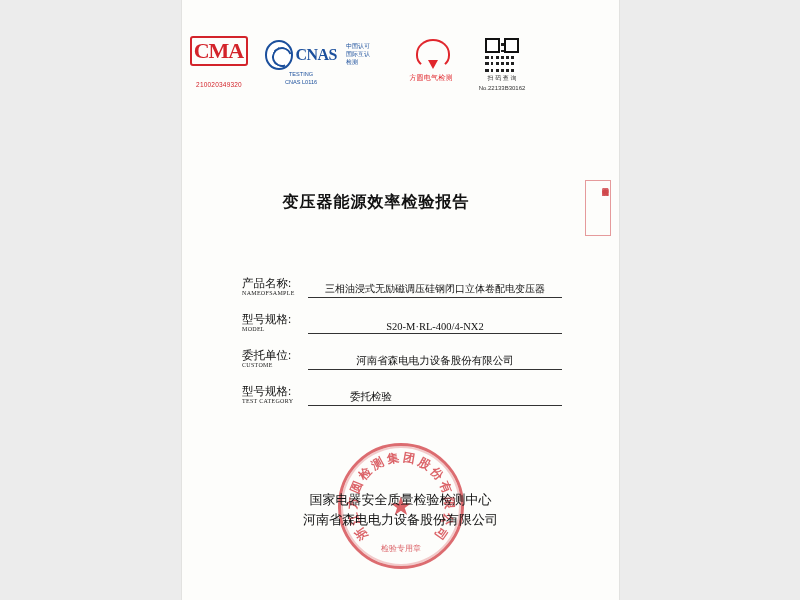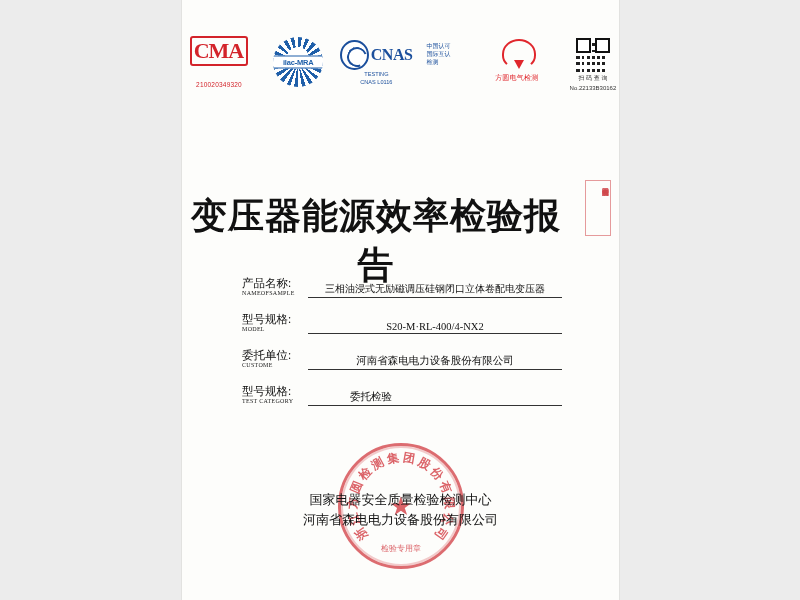--- a/index.html
+++ b/index.html
@@ -24,21 +24,21 @@
     box-shadow: 0 0 0 1px #e2e2e0;
   }
 
   
   #logos {
     position: absolute;
     left: 0; top: 36px;
     width: 437px; height: 66px;
     display: flex;
     align-items: flex-start;
-    justify-content: space-between;
+    justify-content: flex-start;
     gap: 9px;
   }
   .logo { position: relative; text-align: center; }
 
   
   .cma { width: 74px; }
   .cma-mark {
     font-family: "Liberation Serif", serif;
     font-weight: bold;
     font-size: 22px;
@@ -180,21 +180,21 @@
   }
 
   
   #title {
     position: absolute;
     left: 0; top: 192px;
     width: 388px;
     text-align: center;
     font-family: "Liberation Serif", serif;
     font-weight: bold;
-    font-size: 36px;
+    font-size: 16px;
     letter-spacing: 1px;
     color: #111;
   }
 
   
   #fields {
     position: absolute;
     left: 60px; top: 276px;
     width: 320px;
   }
@@ -314,25 +314,20 @@
 
   <div id="page">
 
     <div id="logos">
 
       <div class="logo cma">
         <div class="cma-mark">CMA</div>
         <div class="cma-sub">210020349320</div>
       </div>
 
-      <div class="logo ilac">
-        <div class="ilac-circle">
-          <div class="ilac-band">ilac-MRA</div>
-        </div>
-      </div>
 
       <div class="logo cnas">
         <div class="cnas-row">
           <span class="cnas-emb"></span>
           <span class="cnas-word">CNAS</span>
         </div>
         <div class="cnas-sub">TESTING</div>
         <div class="cnas-sub">CNAS L0116</div>
       </div>
 

